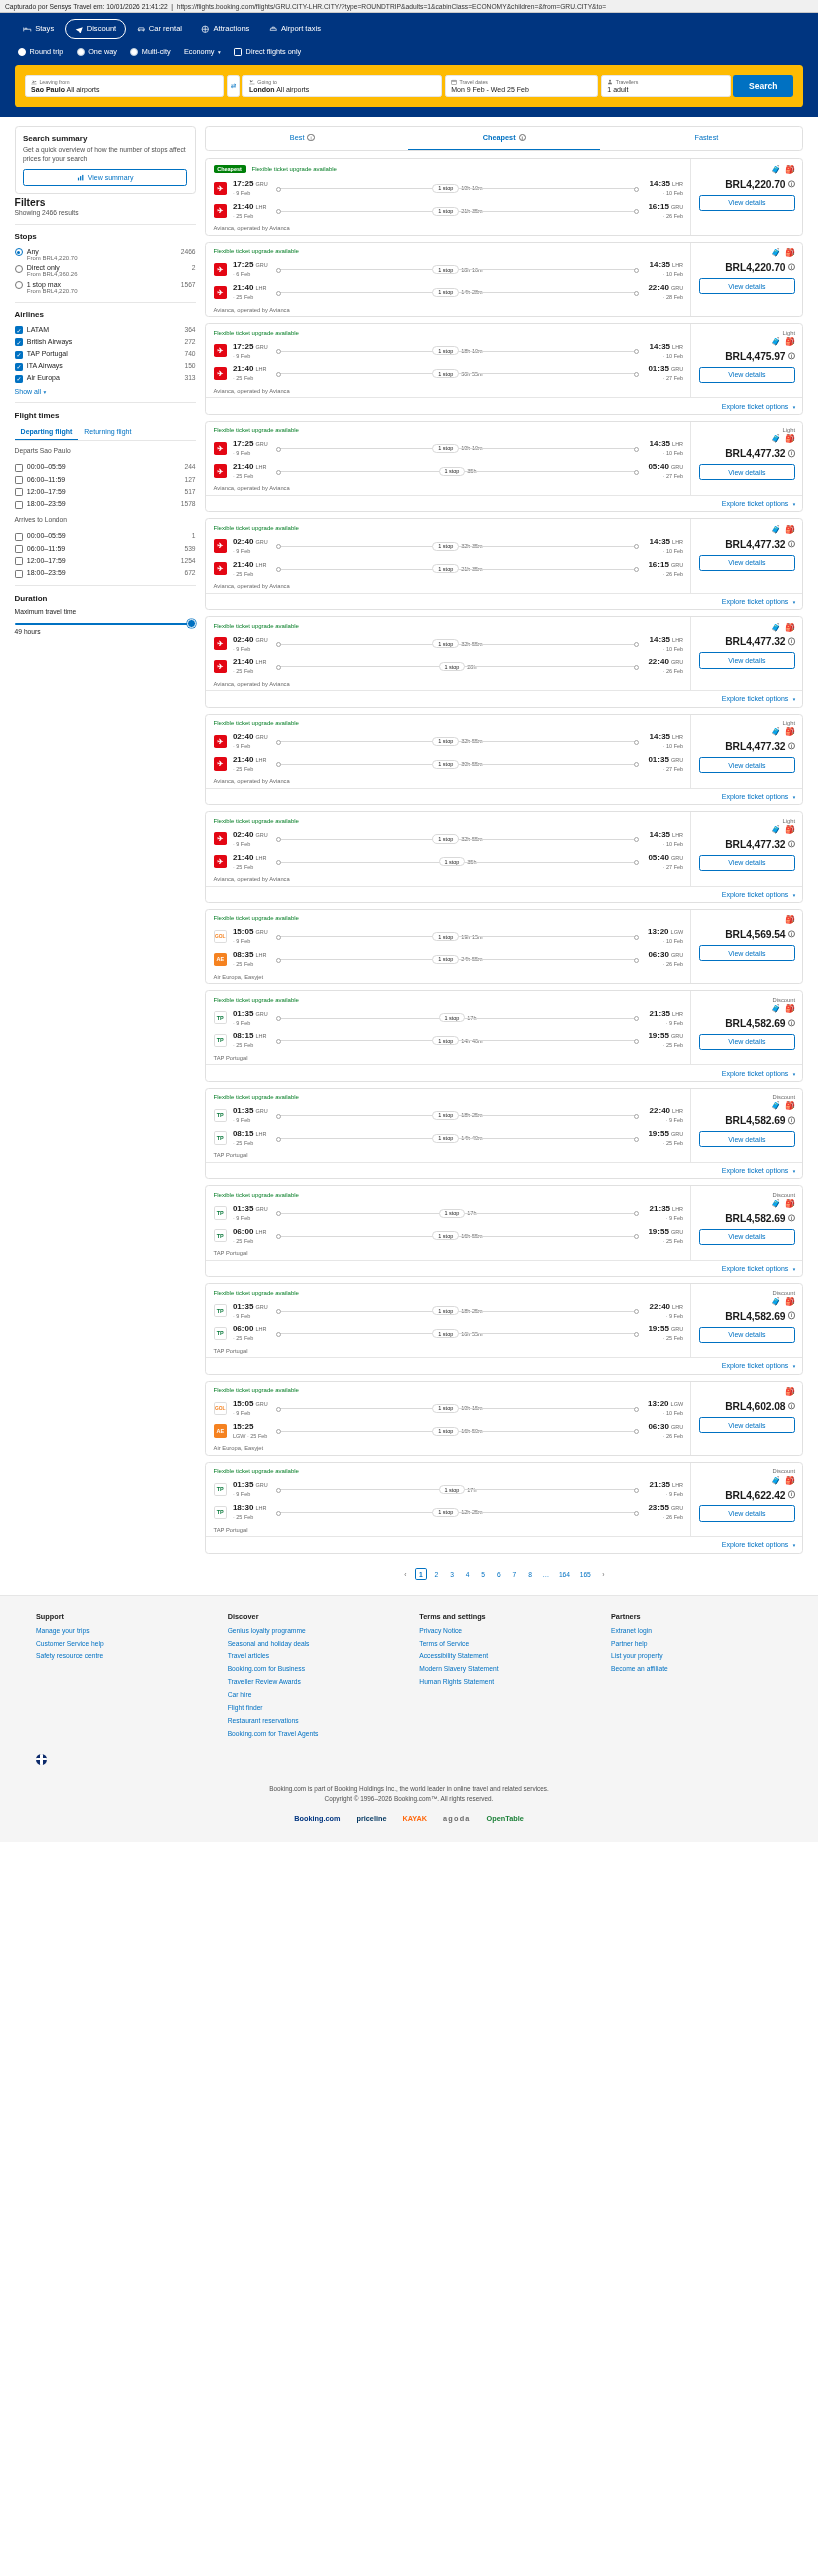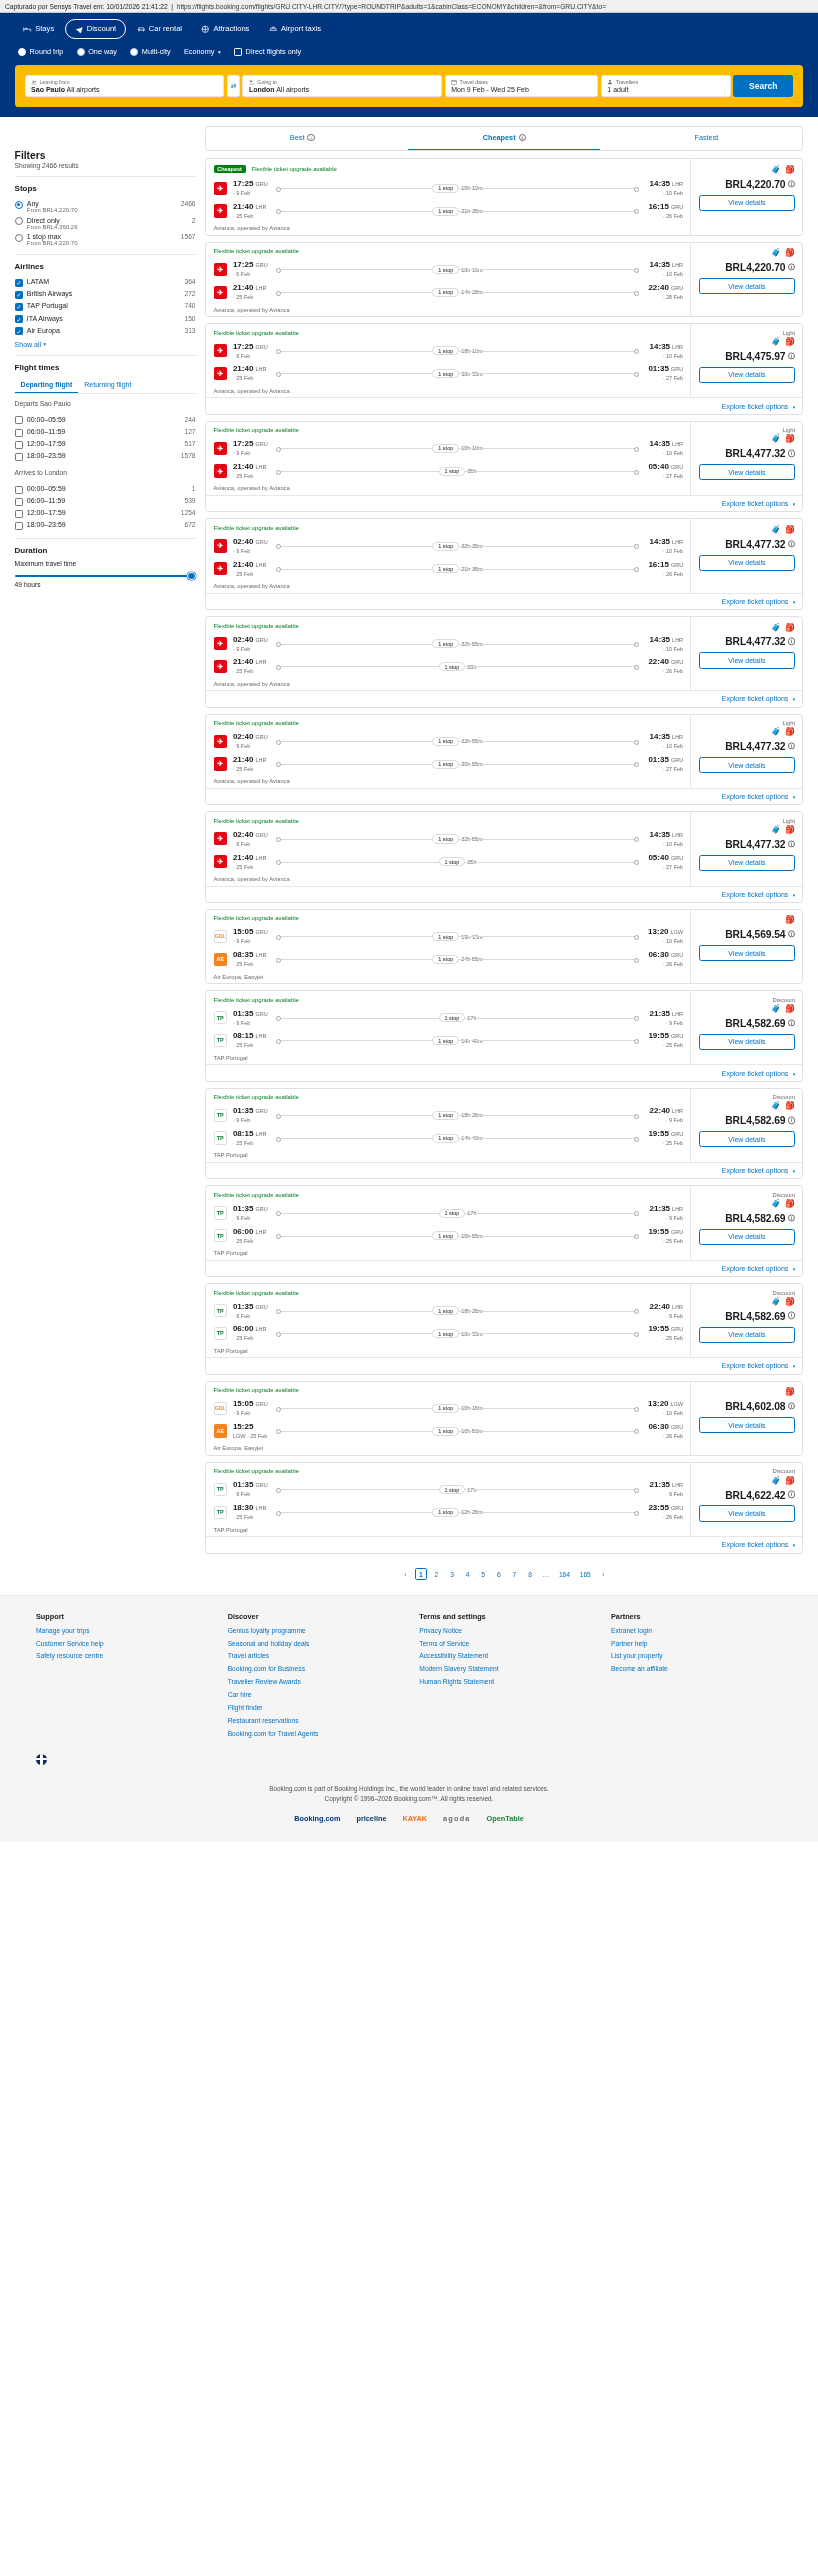--- a/index.html
+++ b/index.html
@@ -75,21 +75,21 @@
   }
   
   .summary { padding:7.3px; }
   .summary h3 { margin:0 0 2.4px 0; font-size:8px; }
   .summary p { margin:0 0 6px 0; font-size:6.7px; color:#4f4f4f; line-height:1.35; }
   .btn-outline {
     display:flex; align-items:center; justify-content:center; gap:3.6px;
     border:0.6px solid #0071c2; color:#0071c2; background:#fff; border-radius:2.4px;
     padding:3.6px 6px; font-size:7px; cursor:pointer; width:100%;
   }
-  .filters { margin-top:24px; }
+  .filters { margin-top:3px; }
   .filters h2 { font-size:10.3px; margin:0 0 1.2px 0; }
   .filters .sub { font-size:6.7px; color:#4f4f4f; margin-bottom:7.3px; }
   .fgroup { border-top:0.6px solid #e6e6e6; padding:7.3px 0 6px 0; }
   .fgroup:first-of-type { border-top:none; }
   .fgroup h4 { margin:0 0 4.9px 0; font-size:8px; }
   .frow { display:flex; align-items:flex-start; gap:4.2px; font-size:7px; padding:1.8px 0; }
   .frow .txt { flex:1 1 auto; }
   .frow .sub2 { display:block; font-size:6px; color:#6b6b6b; }
   .frow .cnt { color:#6b6b6b; font-size:6.7px; }
   .cb {
@@ -335,20 +335,32 @@
         <span class="val">1 adult</span>
       </div>
       <button class="search-btn">Search</button>
     </div>
   </div>
 </div>
 
 <div class="page">
 
   <div class="sidebar">
+    <div class="card summary">
+      <h3>Search summary</h3>
+      <p>Get a quick overview of how the number of stops affect prices for your search</p>
+      <button class="btn-outline">
+        <svg width="7.3" height="7.3" viewBox="0 0 24 24" fill="#0071c2">
+            <rect x="3" y="12" width="4" height="9"></rect>
+            <rect x="10" y="7" width="4" height="14"></rect>
+            <rect x="17" y="3" width="4" height="18"></rect>
+          </svg>
+        <span>View summary</span>
+      </button>
+    </div>
 
     <div class="filters">
       <h2>Filters</h2>
       <div class="sub">Showing 2466 results</div>
 
       <div class="fgroup">
         <h4>Stops</h4>
         <div class="frow">
           <span class="rd sel"></span>
           <span class="txt">

